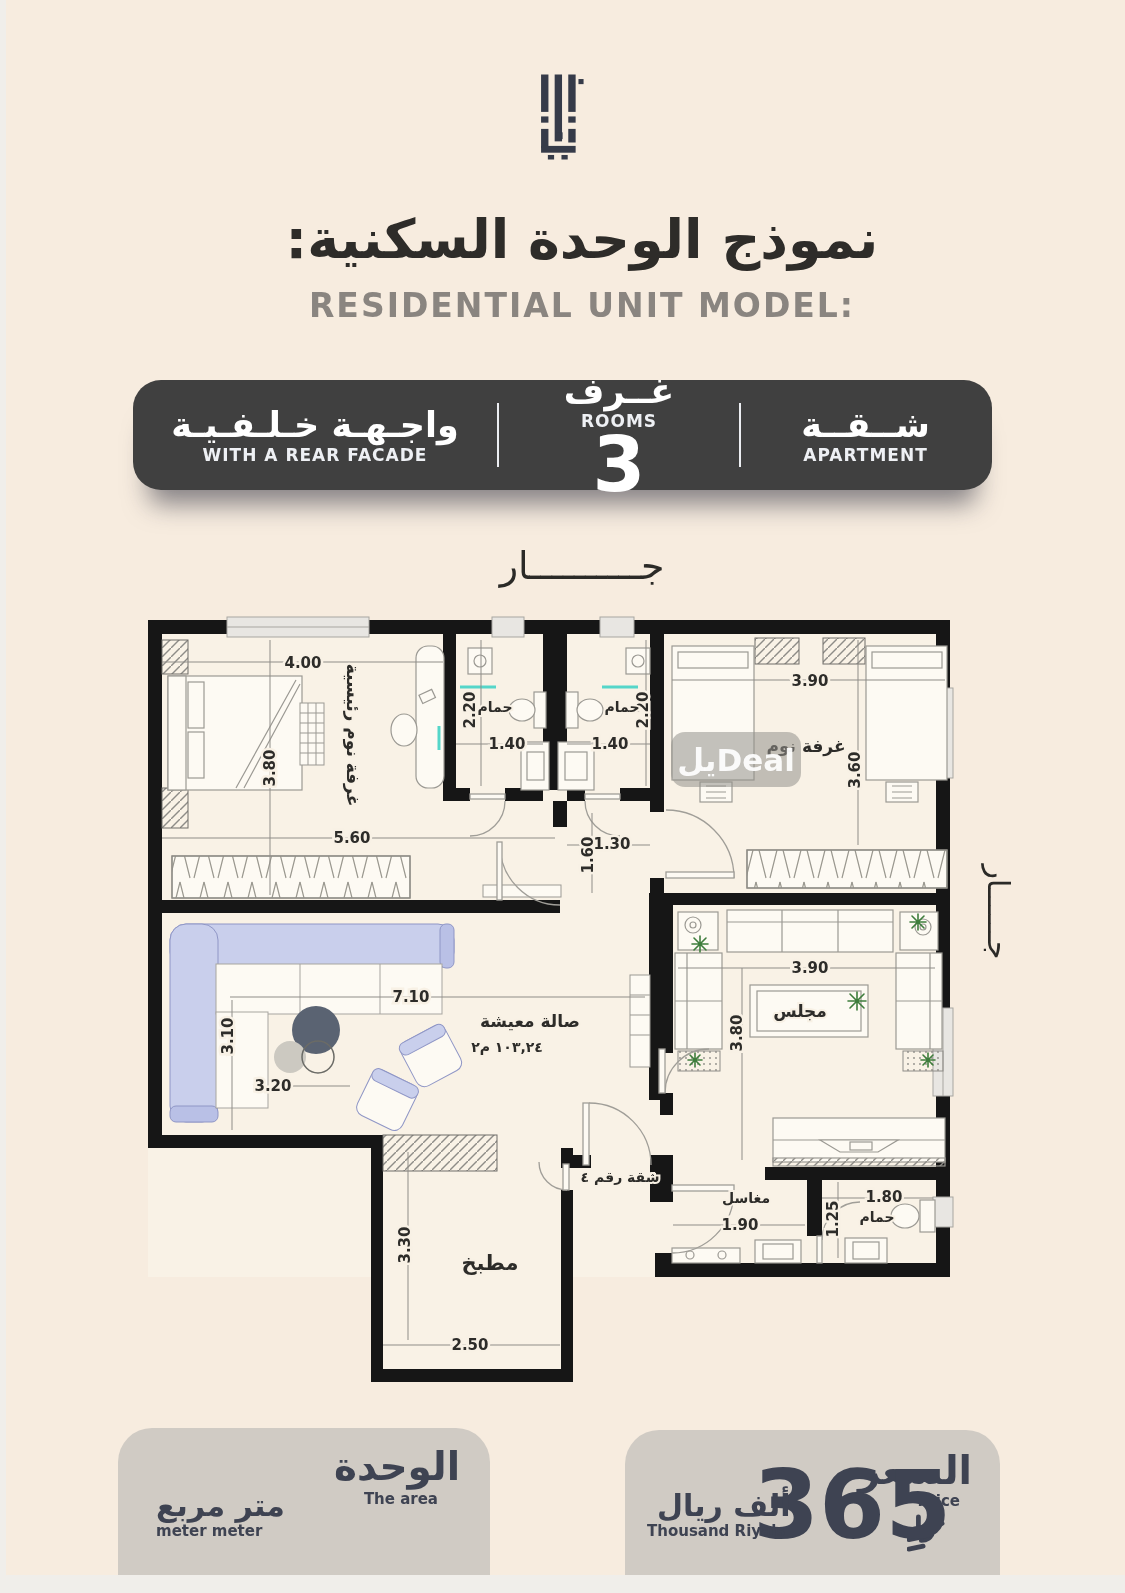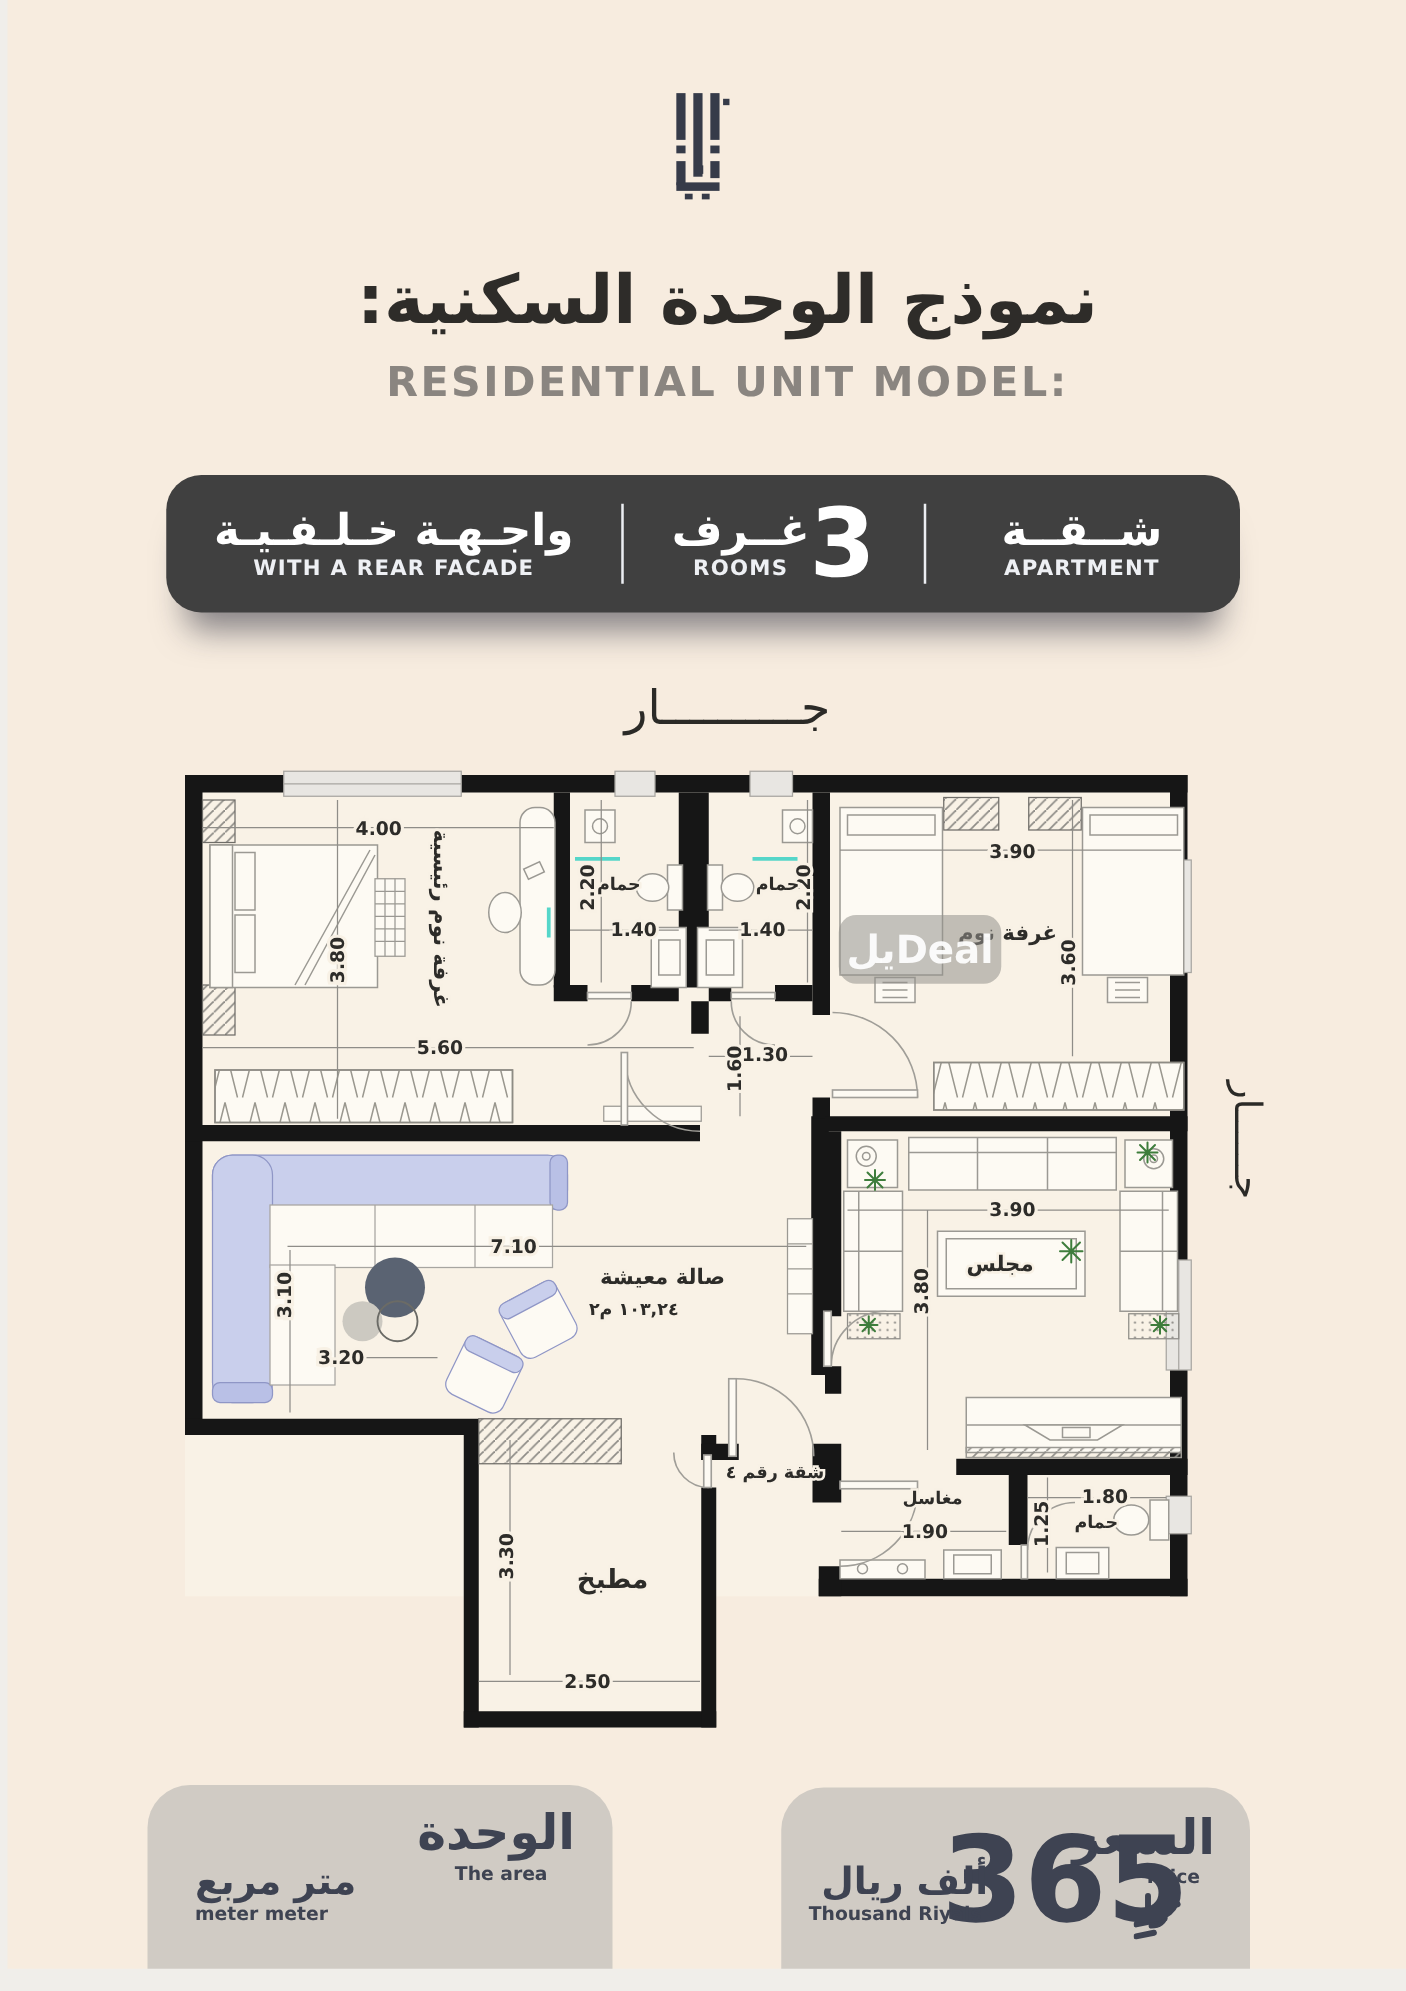--- a/index.html
+++ b/index.html
@@ -11,21 +11,21 @@
   .edge-bottom{left:0;right:0;bottom:0;height:18px;background:#f0eeea;}
   .abs{position:absolute;}
   
   .logo{left:532px;top:50px;width:68px;height:134px;}
   .title-ar{left:0;right:0;top:208px;text-align:center;font-size:54px;font-weight:700;color:#2e2c29;direction:rtl;}
   .title-en{left:0;right:0;top:286px;text-align:center;font-size:33px;font-weight:700;color:#8a8580;letter-spacing:2px;}
   
   .banner{left:133px;top:380px;width:859px;height:110px;background:#404040;border-radius:28px;display:flex;flex-direction:row;align-items:center;color:#fff;box-shadow:0 30px 26px -16px rgba(40,42,58,.55);}
   .banner .cell{display:flex;flex-direction:column;align-items:center;justify-content:center;height:100%;}
   .banner .cell-facade{width:364px;}
-  .banner .cell-rooms{width:240px;flex-direction:row;border-left:2px solid #eceef2;border-right:2px solid #eceef2;height:64px;align-self:center;}
+  .banner .cell-rooms{width:240px;flex-direction:column;border-left:2px solid #eceef2;border-right:2px solid #eceef2;height:64px;align-self:center;}
   .banner .cell-apartment{width:249px;}
   .banner .ar{font-size:35px;font-weight:700;direction:rtl;line-height:1.15;}
   .banner .en{font-size:17px;font-weight:700;letter-spacing:1px;color:#eef0f4;}
   .banner .roomsblock{display:flex;flex-direction:column;align-items:center;}
   .banner .bignum{font-size:76px;font-weight:800;line-height:.9;}
   
   .jar-top{left:0;right:0;top:544px;text-align:center;font-size:38px;color:#2b2a27;direction:rtl;}
   
   .plan{left:125px;top:590px;width:900px;height:800px;}
   .watermark{left:671px;top:732px;width:130px;height:55px;background:rgba(147,145,141,.55);border-radius:14px;display:flex;align-items:center;justify-content:center;color:rgba(255,255,255,.92);font-size:31px;font-weight:700;direction:ltr;}

